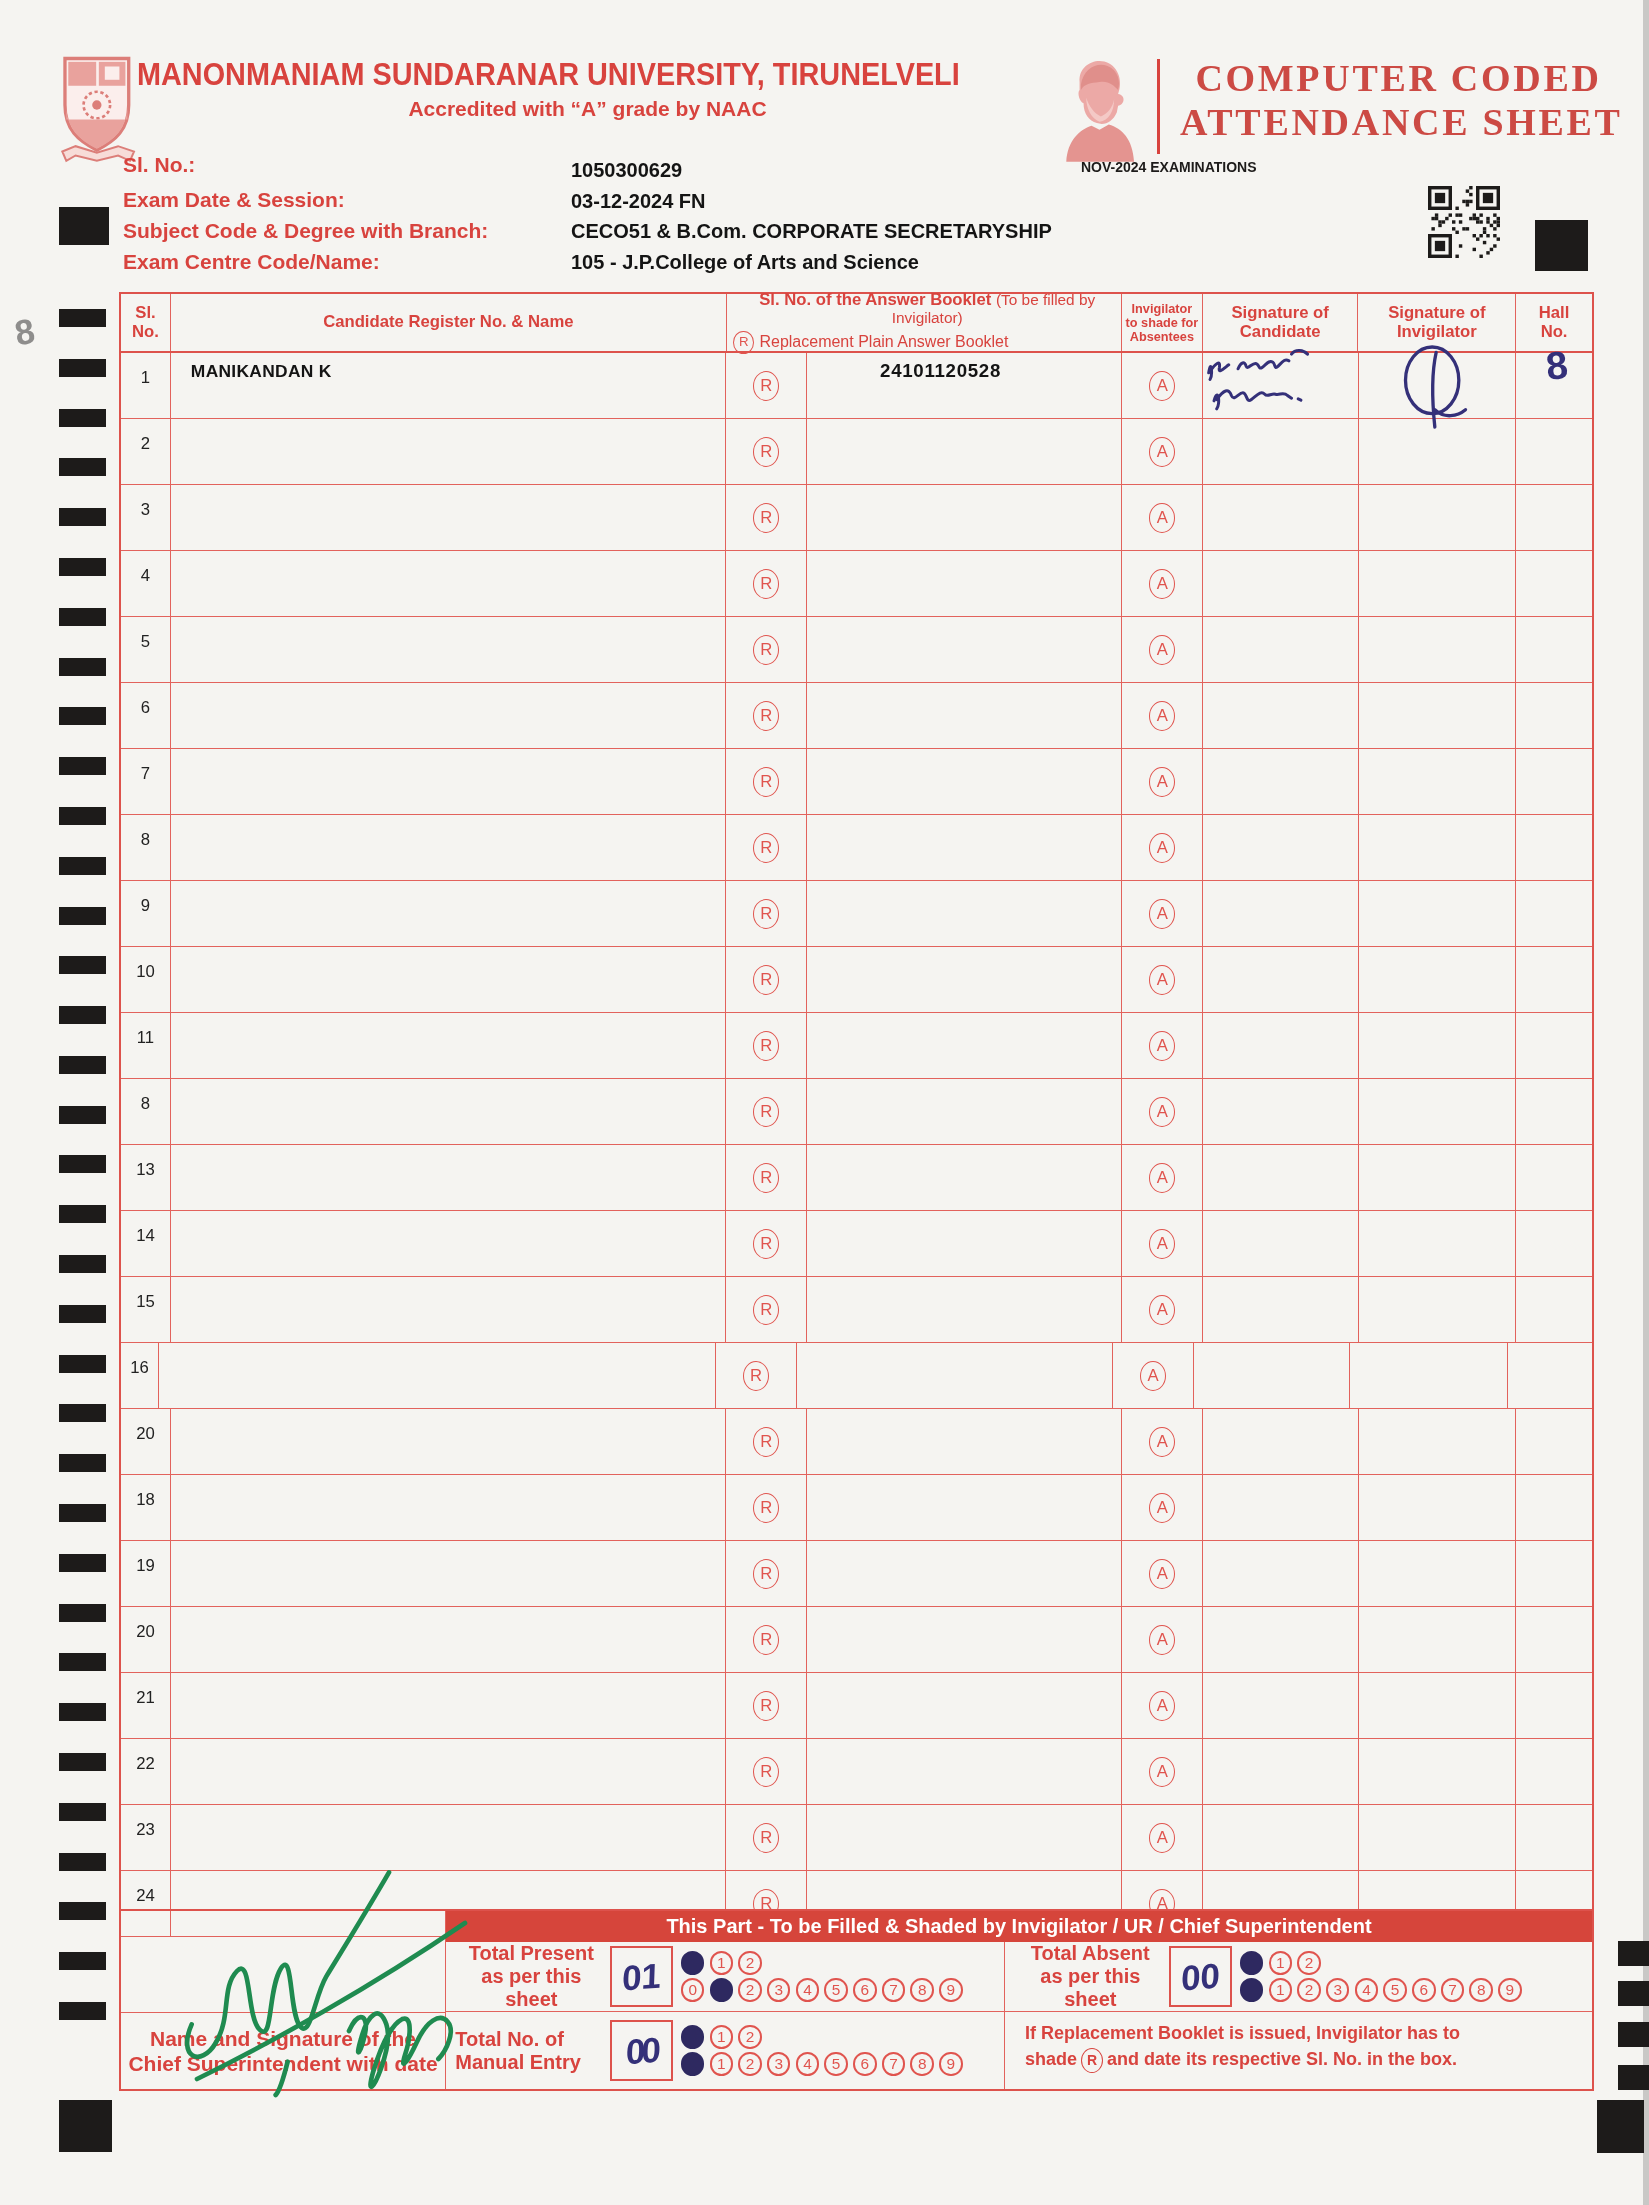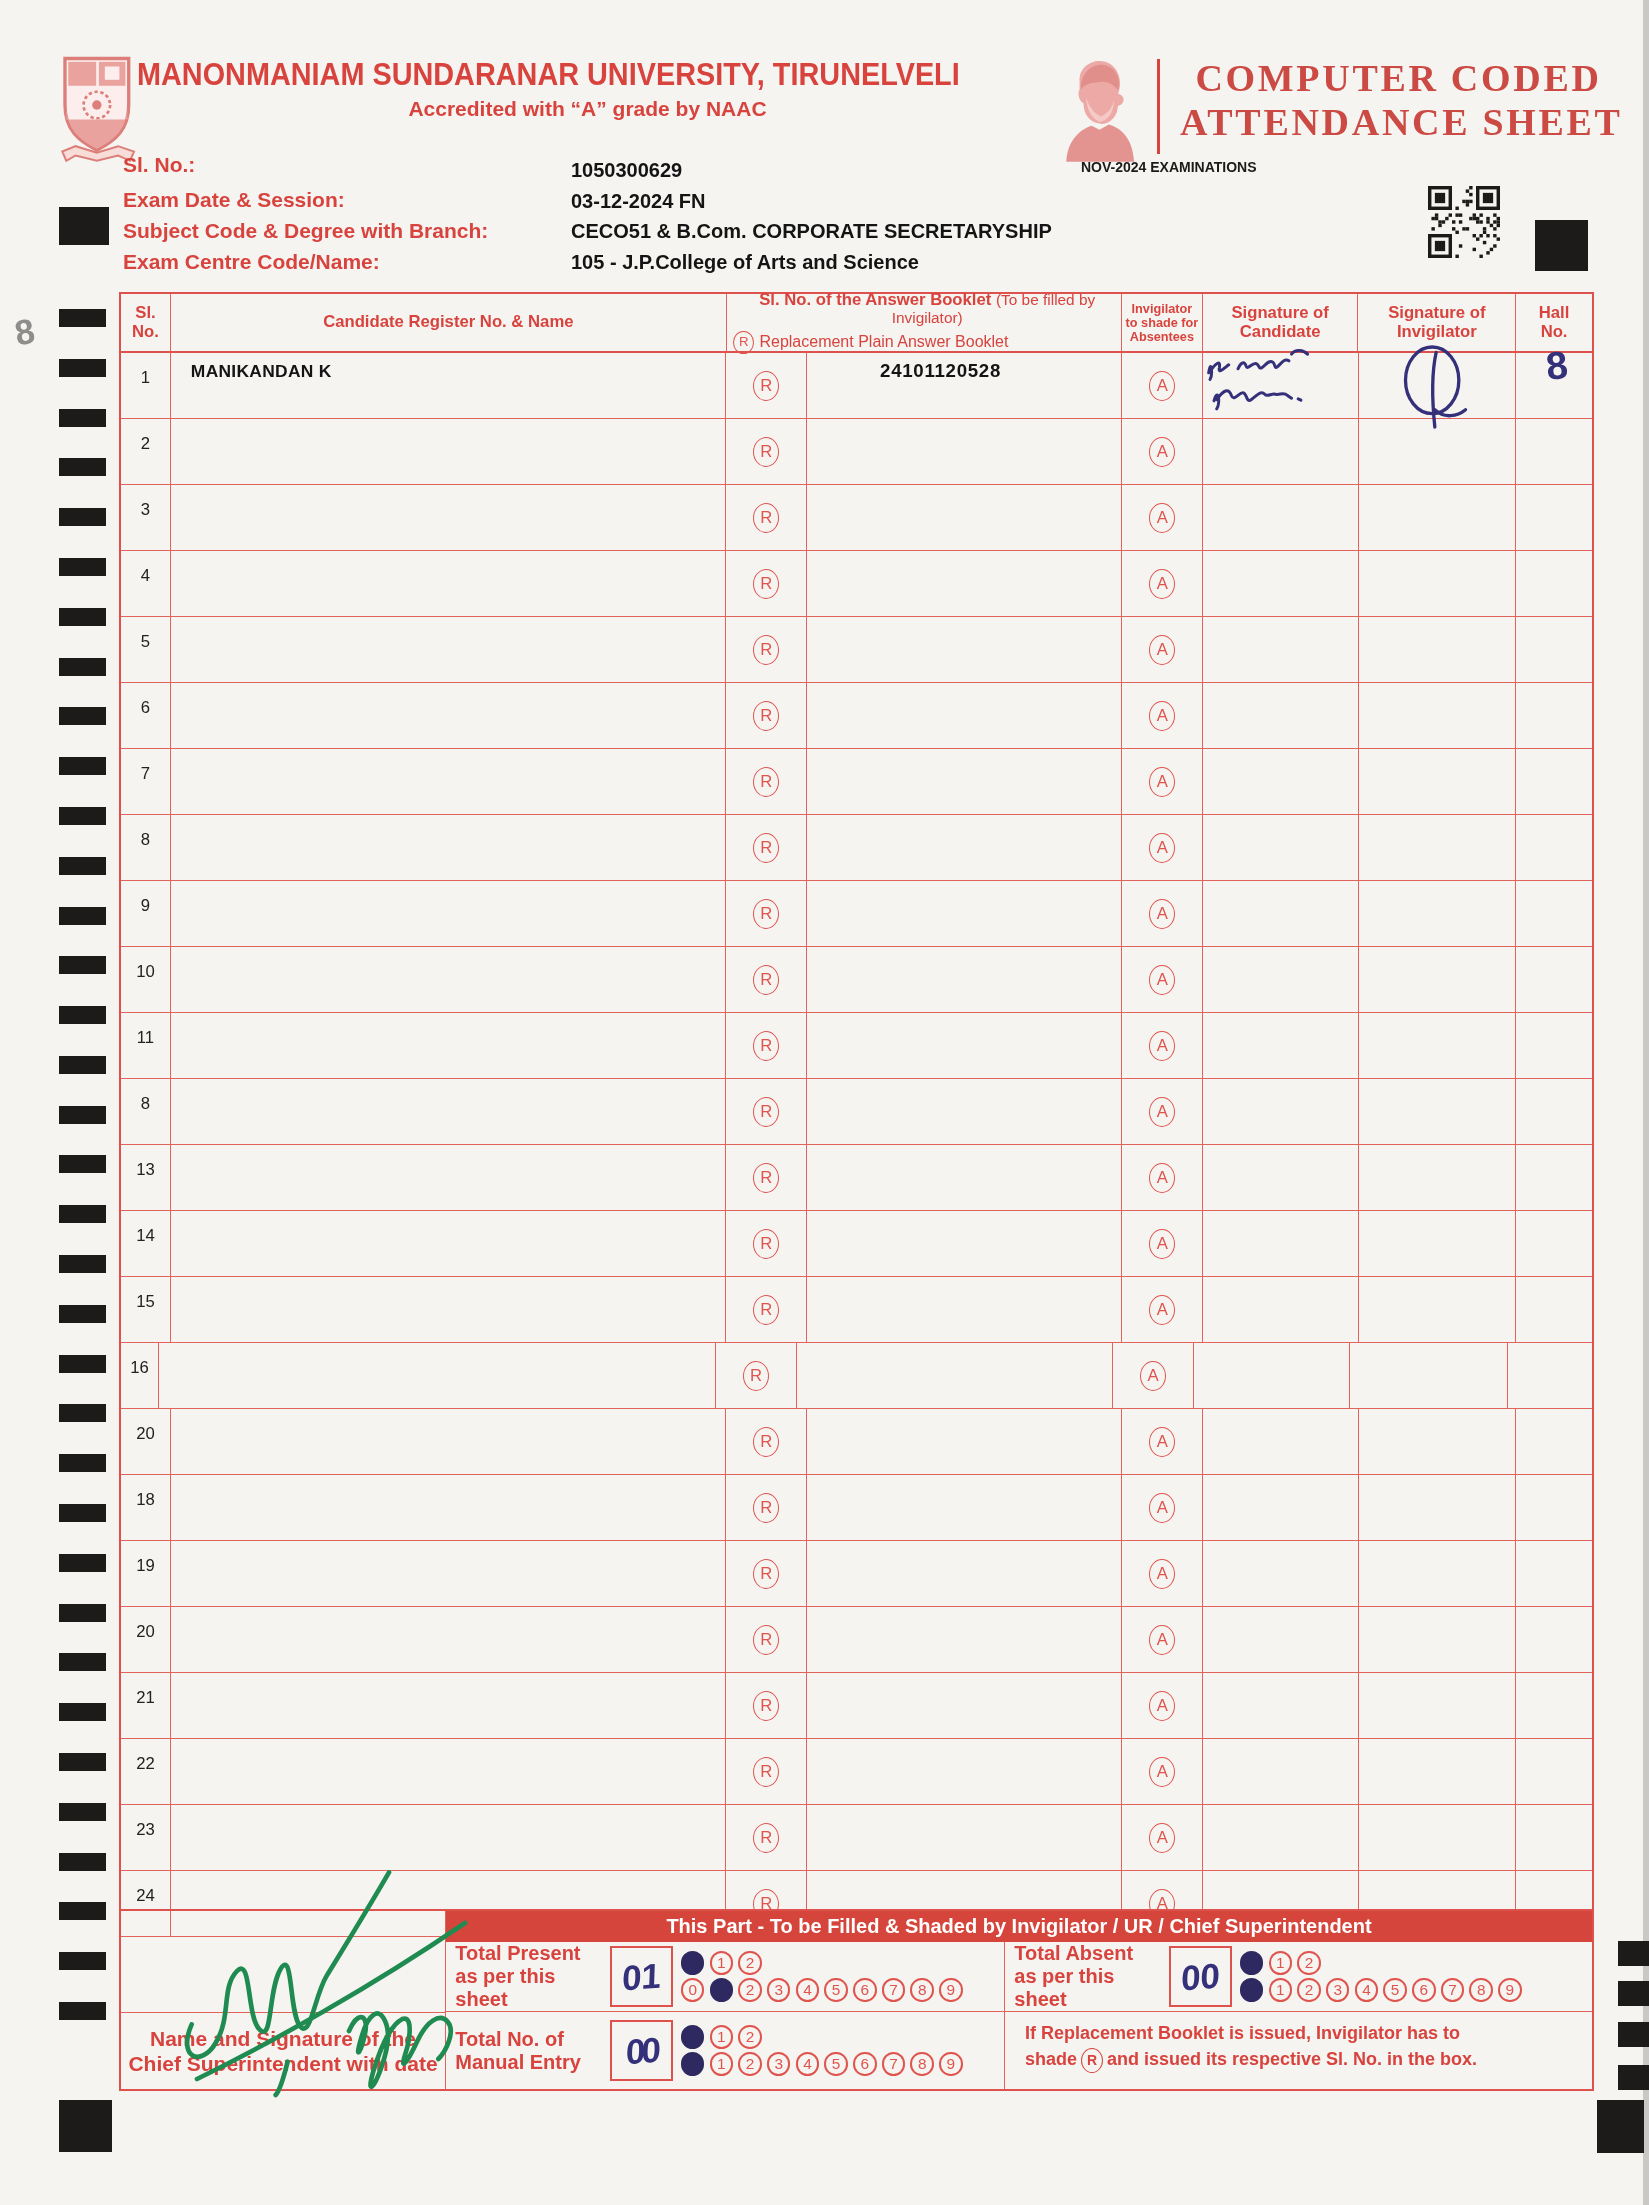--- a/index.html
+++ b/index.html
@@ -56,21 +56,21 @@
   .chiefcell{width:325px;box-sizing:border-box;border-right:1.3px solid #e2625c;
     display:flex;flex-direction:column;}
   .chiefcell .sigarea{height:101px;}
   .chiefcell .lbl{flex:1;border-top:1.3px solid #e2625c;display:flex;flex-direction:column;
     align-items:center;justify-content:center;color:#d8433e;font-weight:bold;
     font-size:21px;line-height:25px;text-align:center;}
   .fright{flex:1;display:flex;flex-direction:column;}
   .partbar{height:31px;background:#d6453b;color:#fff;font-weight:bold;font-size:20px;
     display:flex;align-items:center;justify-content:center;}
   .frow{display:flex;box-sizing:border-box;}
-  .frow1{height:70px;border-bottom:1.3px solid #e2625c;}
+  .frow1{height:70px;border-bottom:1.3px solid #e2625c;text-align:center;}
   .frow2{flex:1;}
   .fhalf{box-sizing:border-box;display:flex;align-items:center;padding-left:9.3px;}
   .fhalf.left{width:559px;border-right:1.3px solid #e2625c;}
   .fhalf.right{flex:1;}
   .tlabel{color:#d8433e;font-weight:bold;font-size:20px;line-height:23px;width:152px;}
   .wbox{width:59px;height:57px;border:2px solid #dd524c;margin:0 8px 0 2.7px;
     display:flex;align-items:center;justify-content:center;}
   .ink{color:#343079;font-size:35px;font-weight:bold;transform:rotate(-4deg) skewX(-6deg);}
   .bubblecol{display:flex;flex-direction:column;gap:3.3px;}
   .brow{display:flex;gap:5.3px;}
@@ -726,21 +726,21 @@
                 <span class="bubble">6</span>
                 <span class="bubble">7</span>
                 <span class="bubble">8</span>
                 <span class="bubble">9</span>
               </div>
             </div>
         </div>
         <div class="fhalf right" style="align-items:flex-start;padding-top:8px">
           <div class="note">
             <div>If Replacement Booklet is issued, Invigilator has to</div>
-            <div><span>shade</span><span class="noteR">R</span><span>and issued its respective Sl. No. in the box.</span></div>
+            <div><span>shade</span><span class="noteR">R</span><span>and date its respective Sl. No. in the box.</span></div>
           </div>
         </div>
       </div>
     </div>
   </div>
 
   <svg style="position:absolute;left:157px;top:1864px" width="320" height="234" viewBox="0 0 480 350" fill="none" stroke="#1f8b50" stroke-width="7" stroke-linecap="round">
     <path d="M52,240 C30,290 66,305 88,268 C112,228 96,185 120,160 C142,138 134,228 154,248 C174,268 166,188 186,156 C204,128 198,220 214,242 C230,264 236,198 254,168 C292,106 318,64 348,12"></path>
     <path d="M60,322 C170,268 320,185 462,88"></path>
     <path d="M288,250 C302,218 318,226 312,254 C306,282 296,296 306,262 C316,224 334,210 344,240 C350,258 344,284 336,306 C326,334 314,348 324,312 C336,272 352,240 368,232 C384,226 380,262 372,286 C364,312 376,296 390,266 C404,236 424,222 436,236 C448,250 434,280 422,292"></path>

